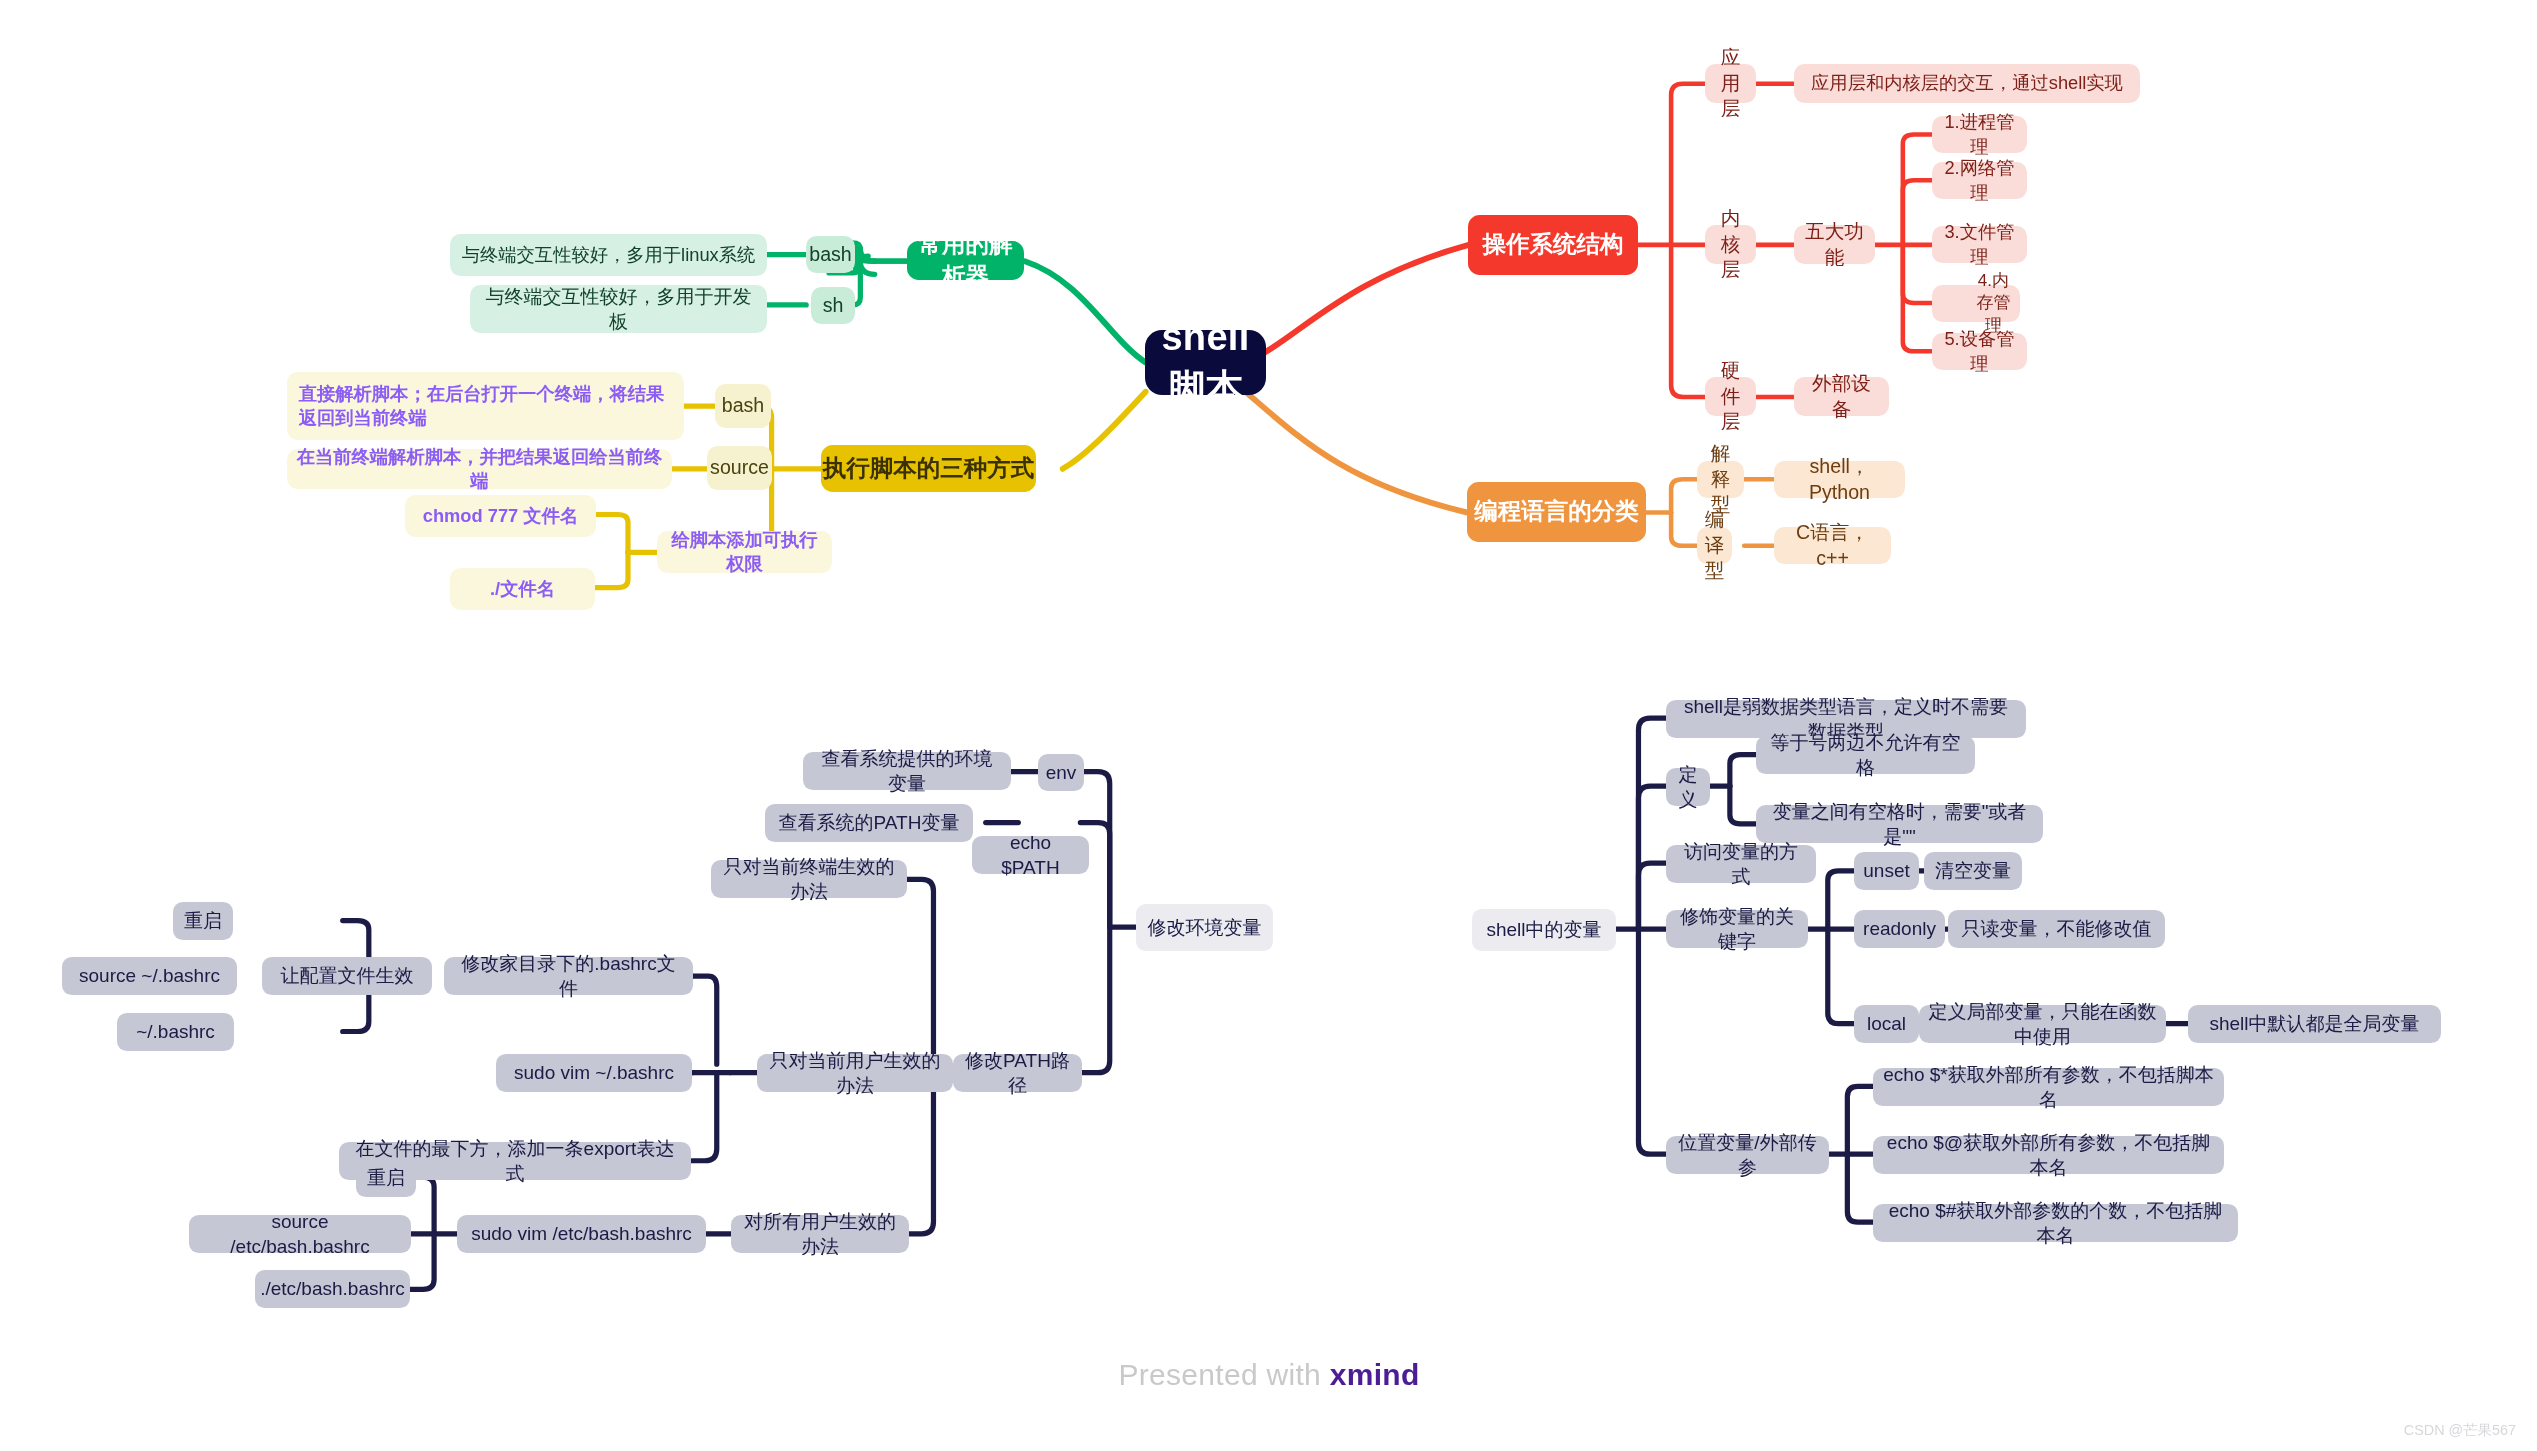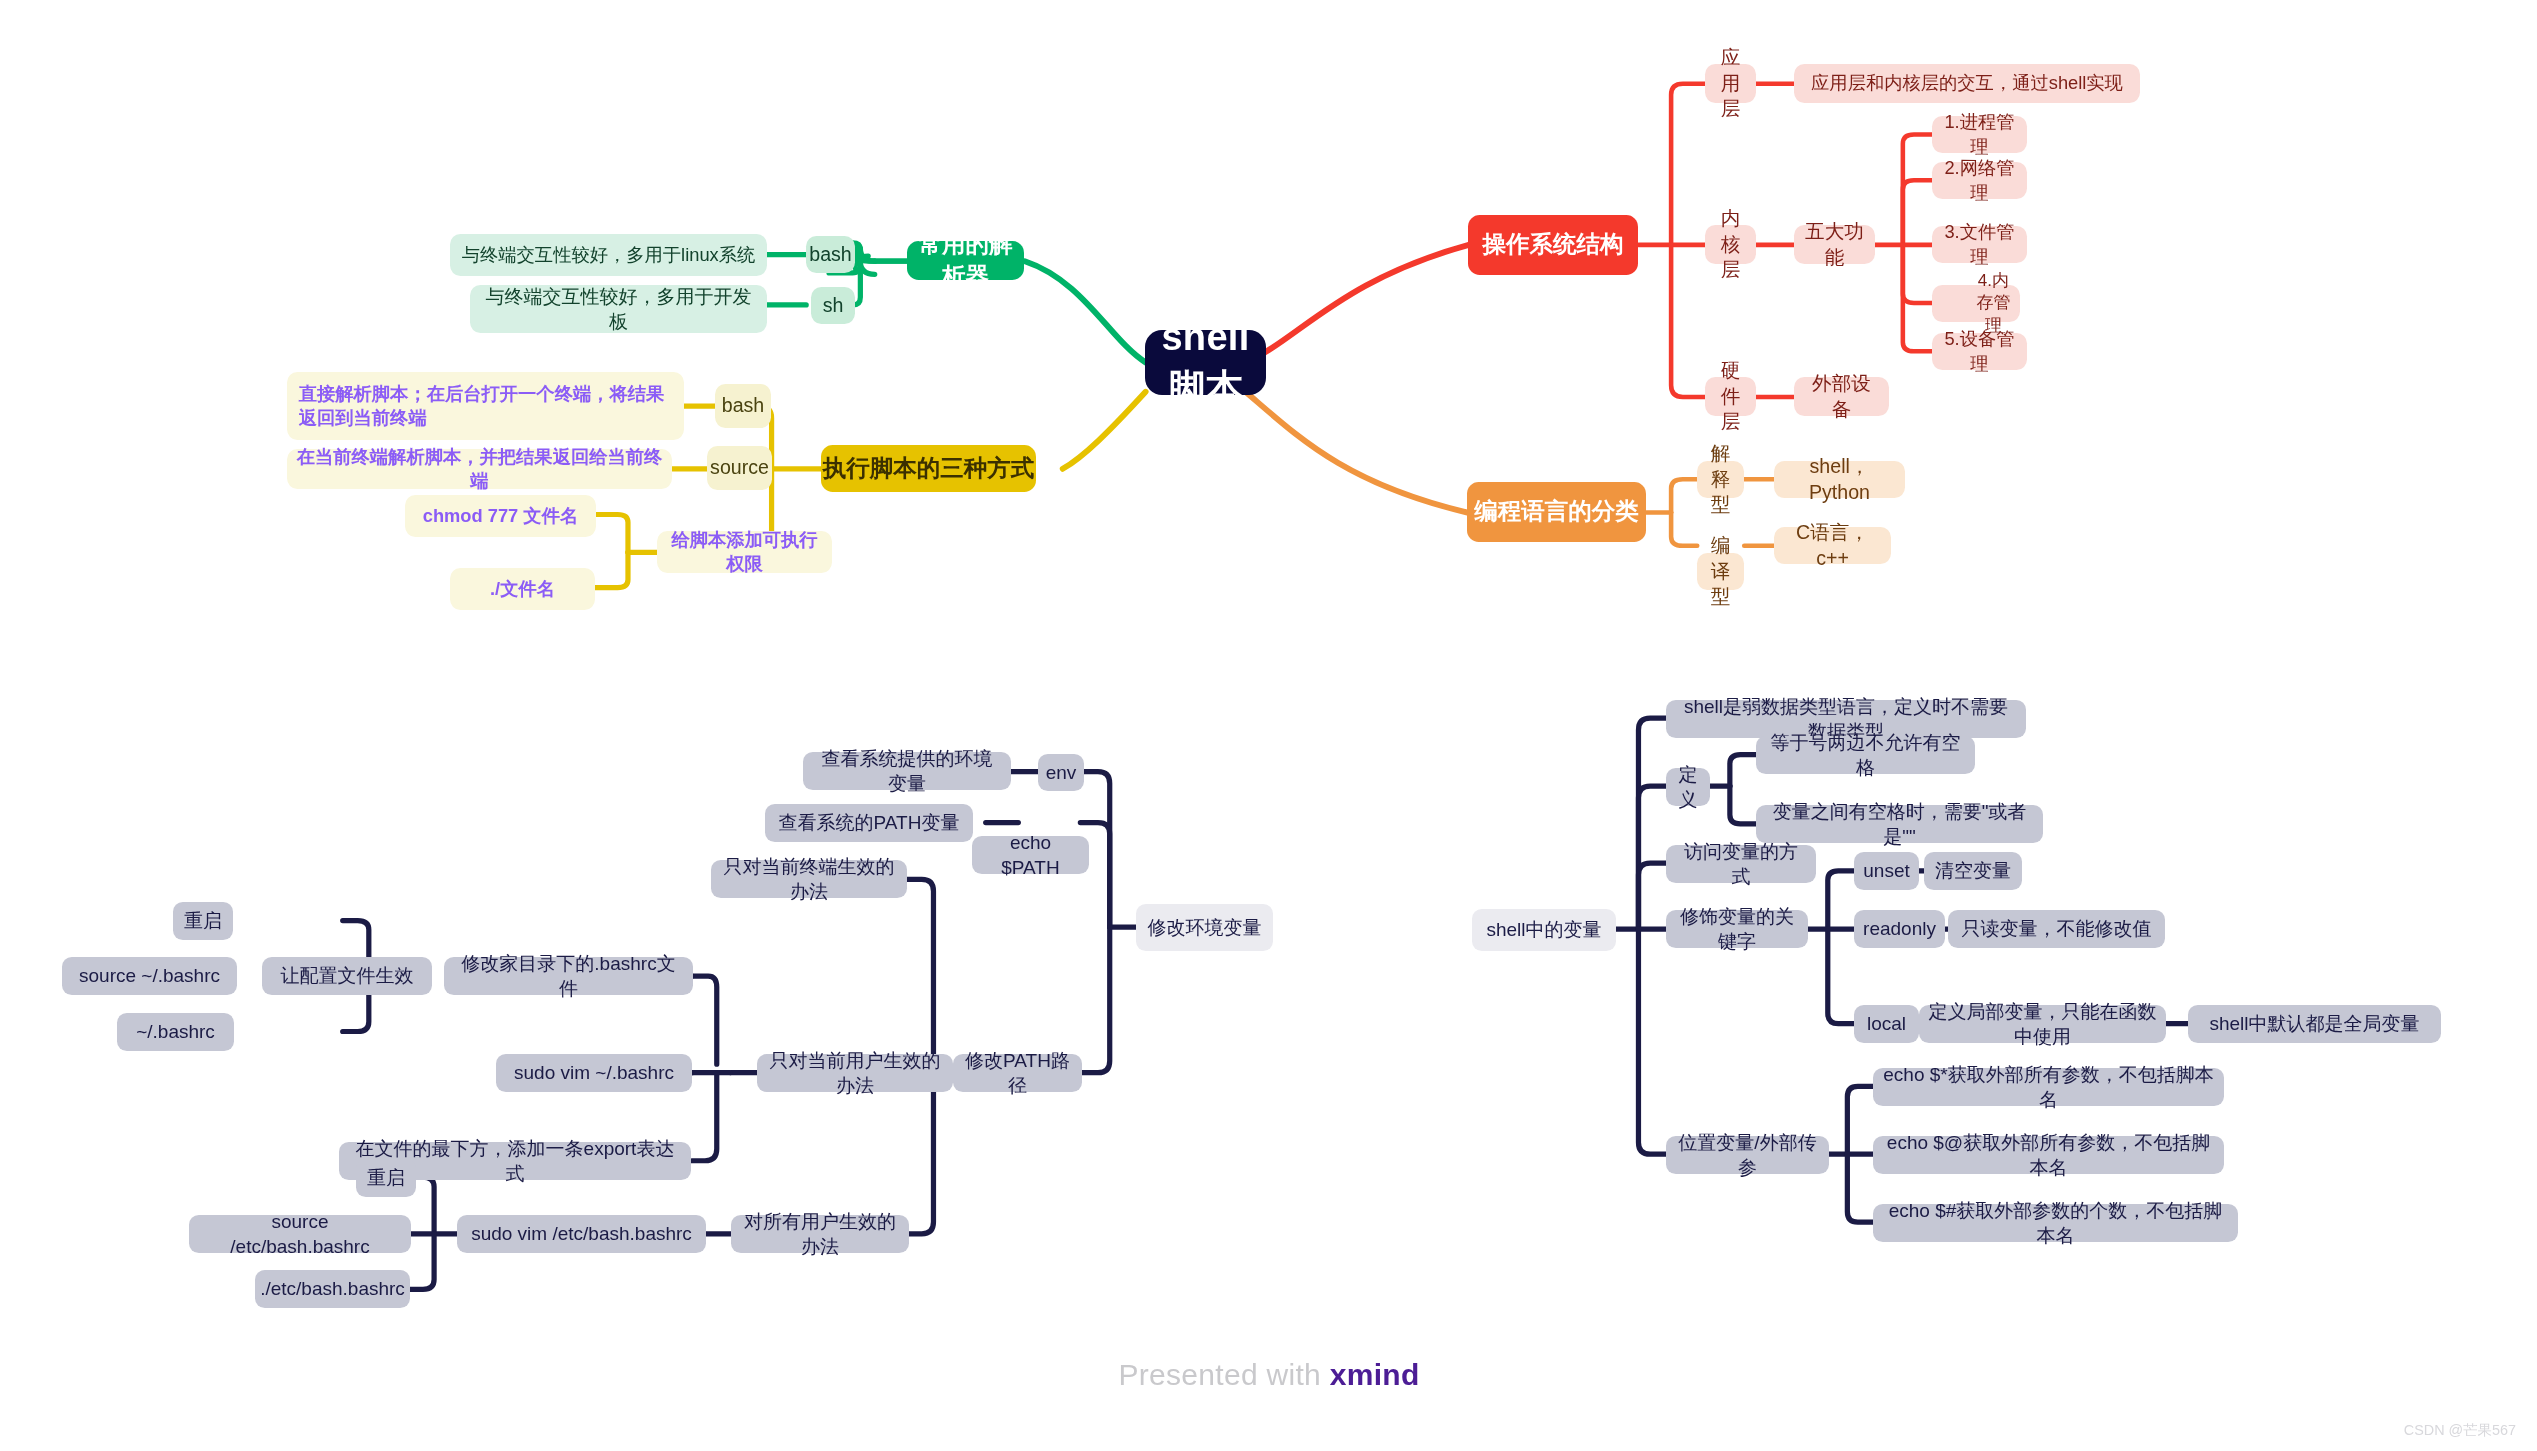--- a/index.html
+++ b/index.html
@@ -248,21 +248,21 @@
   <div class="node sub red" style="left:1932px;top:333px;width:95px;height:37px;font-size:18.3px;">5.设备管理</div>
 
   <div class="node sub red" style="left:1705px;top:377px;width:51px;height:39px;">硬件层</div>
   <div class="node sub red" style="left:1794px;top:377px;width:95px;height:39px;">外部设备</div>
 
   <div class="node topic orange" style="left:1467px;top:482px;width:179px;height:60px;">编程语言的分类</div>
 
   <div class="node sub orange" style="left:1697px;top:461px;width:47px;height:37px;">解释型</div>
   <div class="node sub orange" style="left:1774px;top:461px;width:131px;height:37px;">shell，Python</div>
 
-  <div class="node sub orange" style="left:1697px;top:553px;width:47px;height:37px;">编译型</div>
+  <div class="node sub orange" style="left:1697px;top:527px;width:35px;height:37px;">编译型</div>
   <div class="node sub orange" style="left:1774px;top:527px;width:117px;height:37px;">C语言，c++</div>
 
   <div class="node gnode hub" style="left:1136px;top:904px;width:137px;height:47px;">修改环境变量</div>
 
   <div class="node gnode" style="left:1038px;top:754px;width:46px;height:37px;">env</div>
   <div class="node gnode" style="left:803px;top:752px;width:208px;height:38px;">查看系统提供的环境变量</div>
 
   <div class="node gnode" style="left:972px;top:836px;width:117px;height:38px;">echo $PATH</div>
   <div class="node gnode" style="left:765px;top:804px;width:208px;height:38px;">查看系统的PATH变量</div>
 

